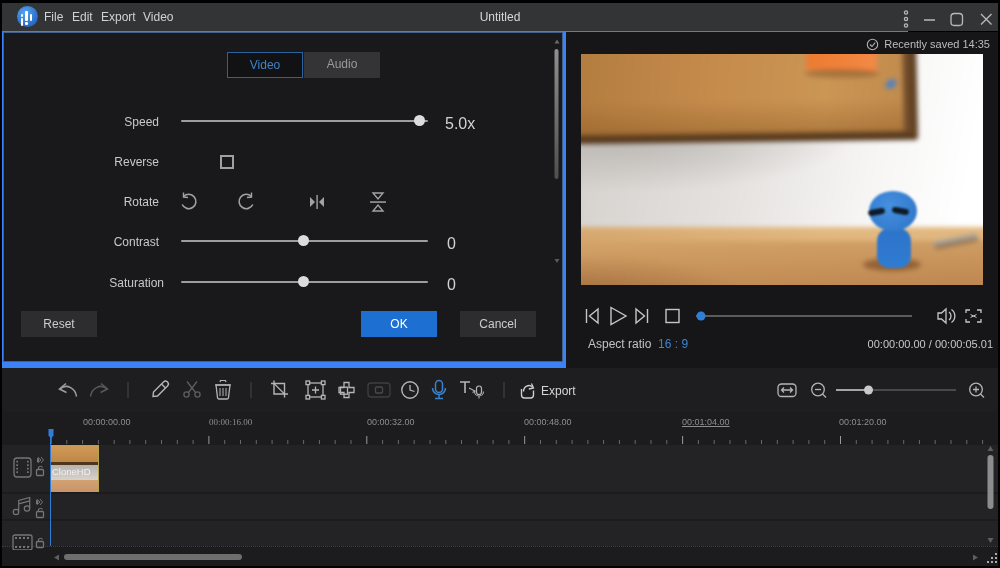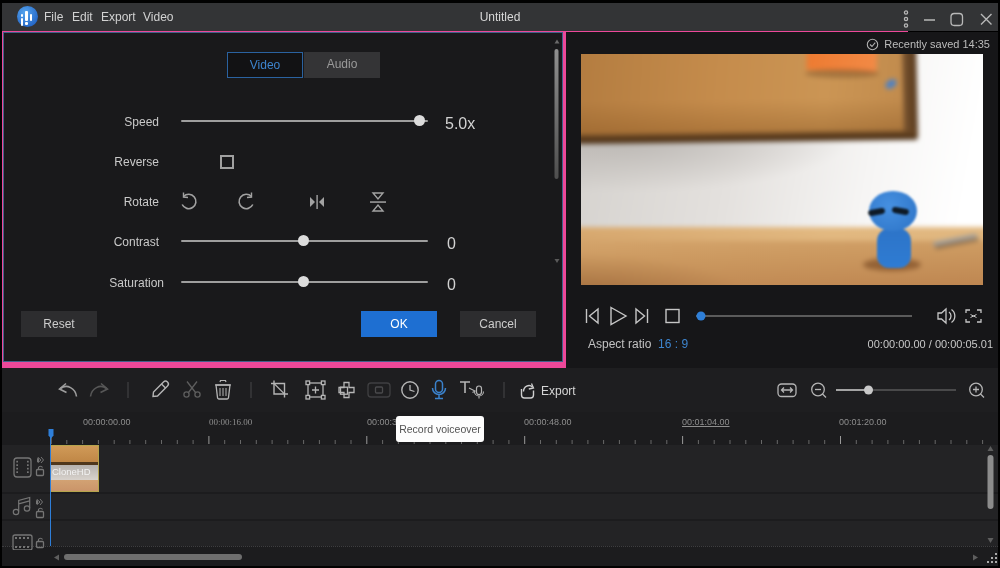--- a/index.html
+++ b/index.html
@@ -1,18 +1,18 @@
 <!DOCTYPE html>
 <html><head>
 <meta charset="utf-8">
 <style>
   * { margin:0; padding:0; box-sizing:border-box; }
   html,body { width:1000px; height:568px; overflow:hidden; background:#000; font-family:"Liberation Sans", sans-serif; }
   .abs { position:absolute; }
-  #app { position:relative; width:908px; height:568px; background:#ec4899; }
+  #app { position:relative; width:908px; height:568px; background:#3b82f6; }
 
   
   #titlebar { position:absolute; left:2px; top:3px; width:996px; height:28px; background:#333436; }
   #logo { position:absolute; left:15px; top:3px; width:21px; height:21px; border-radius:50%;
           background:radial-gradient(circle at 38% 32%, #55a4ee, #2465c5 78%); }
   .menu { position:absolute; top:7px; font-size:12px; color:#d2d2d2; }
   #title { position:absolute; top:7px; left:0; width:100%; text-align:center; font-size:12px; color:#d8d8d8; }
 
   
   #dialog { position:absolute; left:3px; top:32px; width:560px; height:330px; background:#19191b; border:1px solid #41608a; }
@@ -415,21 +415,20 @@
       <div class="abs" style="left:0;top:19px;width:47px;height:15px;background:linear-gradient(#b6b2ae,#d8d2cc);"></div>
       <div class="abs" style="left:0;top:34px;width:47px;height:13px;background:linear-gradient(#d2a273,#c99268);"></div>
       <div class="abs" style="left:1px;top:20px;font-size:9.5px;color:#f2f2f2;">CloneHD</div>
     </div>
 
     <div class="abs" style="left:47.5px;top:18px;width:1px;height:116px;background:#2e7ed8;"></div>
     <svg class="abs" style="left:46px;top:17px;" width="6" height="10" viewBox="0 0 6 10">
         <path d="M0.5 0 L5.5 0 L5.5 6.5 L3 9.5 L0.5 6.5 Z" fill="#2e7ed8"></path>
       </svg>
 
-    <div class="abs" style="left:394px;top:4px;width:88px;height:26px;background:#fdfdfd;border-radius:3px;line-height:26px;text-align:center;font-size:10.5px;color:#525252;">Record voiceover</div>
 
     <svg class="abs" style="left:0;top:136px;" width="996" height="20" viewBox="0 0 996 20">
       <path d="M57 6.5 L52 9.5 L57 12.5 Z" fill="#5e5e5e"></path>
       <rect x="62" y="6" width="178" height="6" rx="3" fill="#6e6e6e"></rect>
       <path d="M971 6.5 L976 9.5 L971 12.5 Z" fill="#5e5e5e"></path>
     </svg>
 
     <svg class="abs" style="left:981px;top:30px;" width="16" height="120" viewBox="0 0 16 120">
       <path d="M4.5 9 L7.5 4 L10.5 9 Z" fill="#5e5e5e"></path>
       <rect x="4.5" y="13" width="6" height="54" rx="3" fill="#8c8c8c"></rect>

